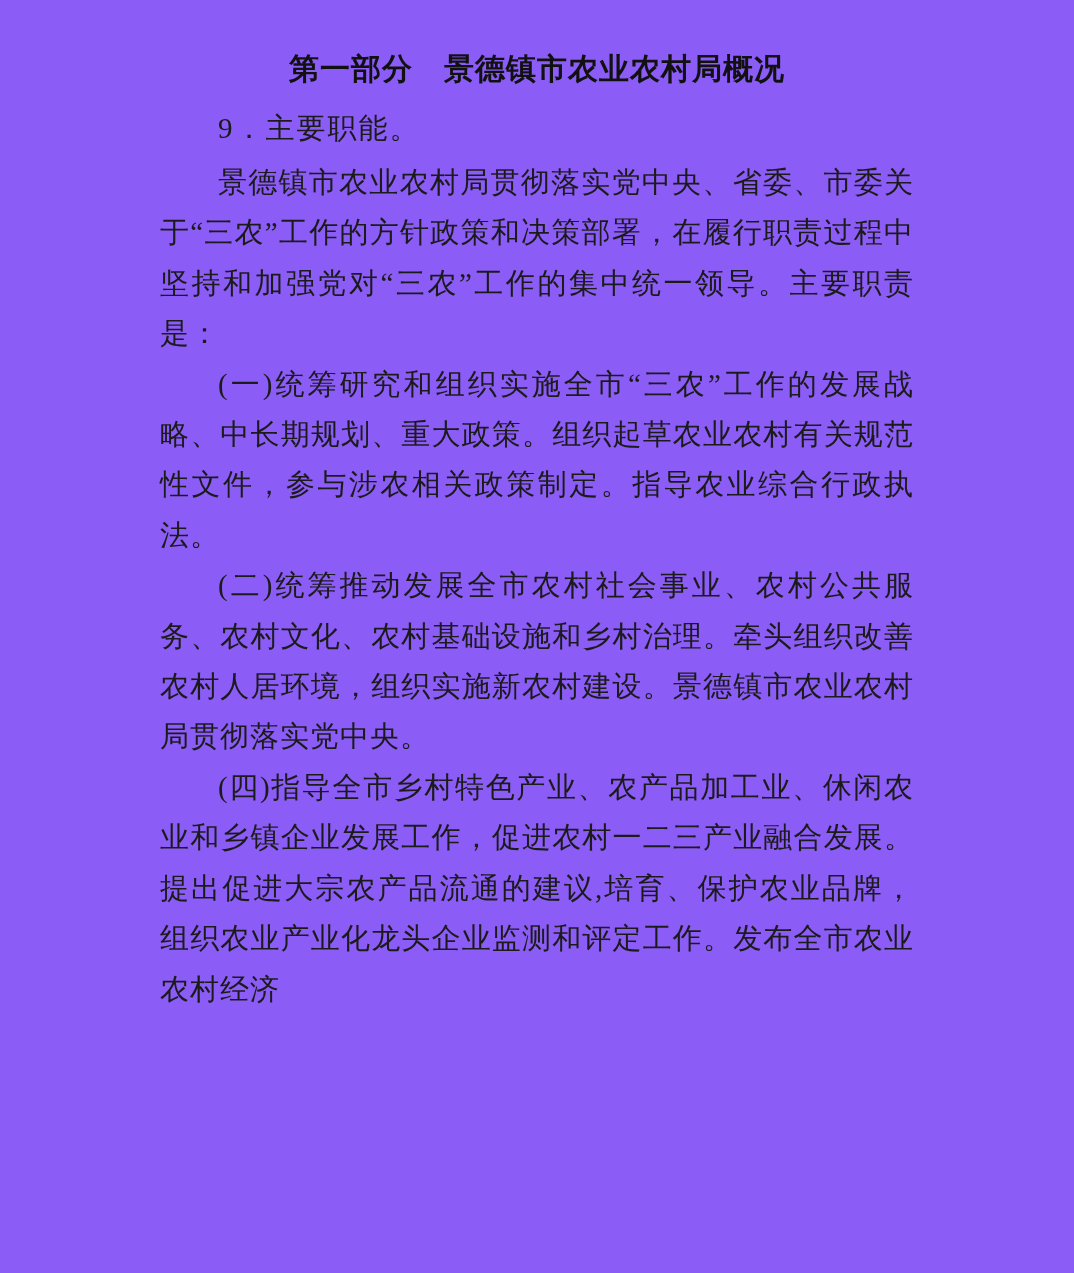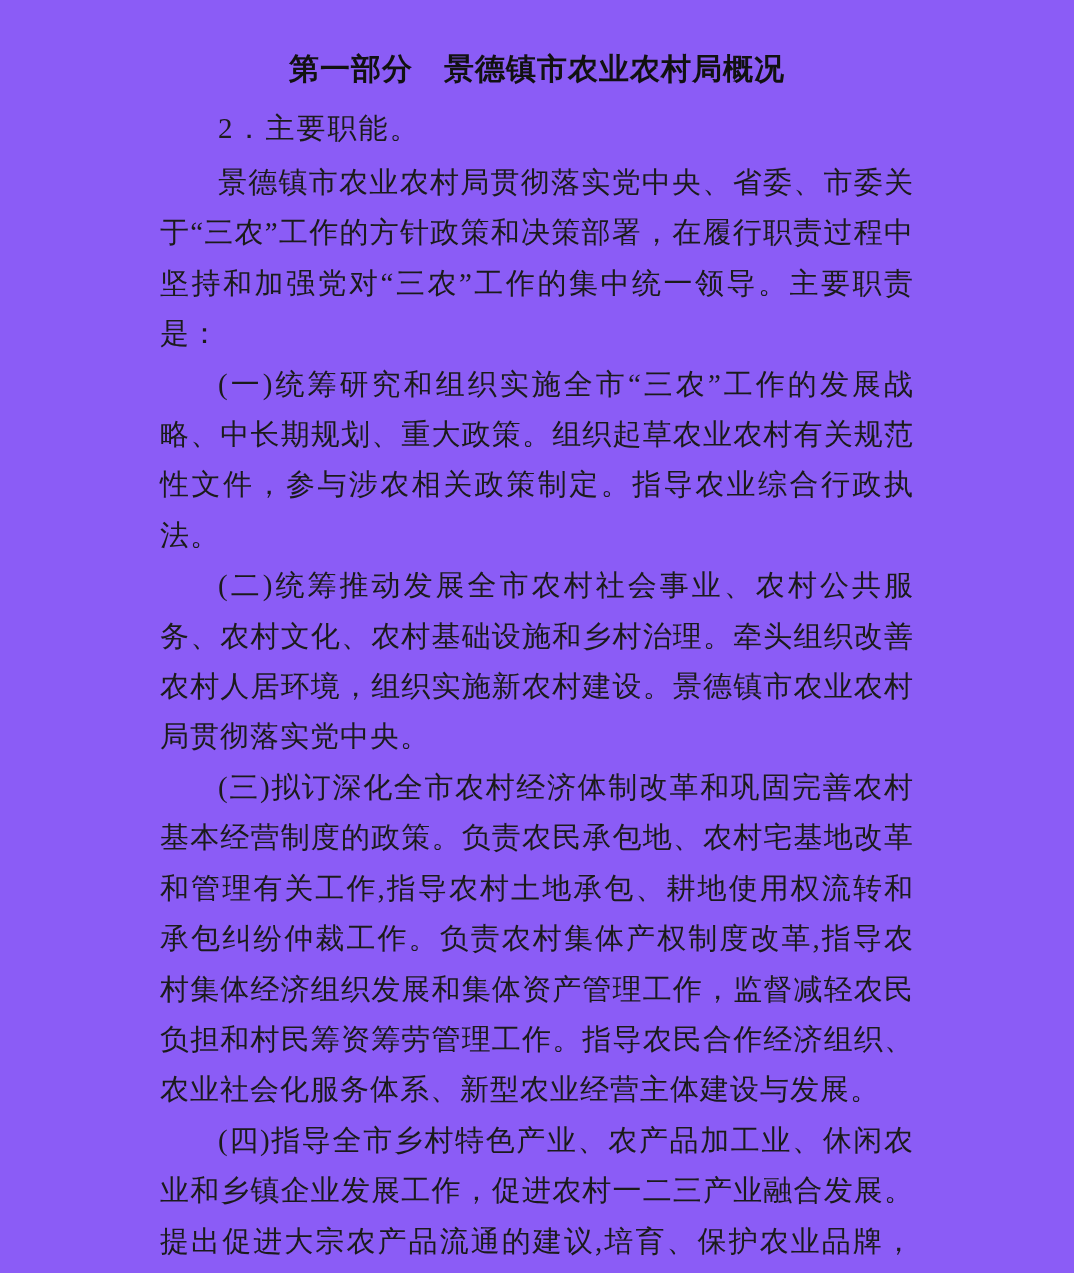--- a/index.html
+++ b/index.html
@@ -59,24 +59,23 @@
     margin-top: 9px;
   }
 </style>
 </head>
 <body>
 
 <div class="page">
   <h1 class="doc-title">第一部分　景德镇市农业农村局概况</h1>
 
 
-  <h3 class="sub-heading">2．主要职能。</h3>
+  <h3 class="sub-heading">9．主要职能。</h3>
 
   <p class="body-para first">景德镇市农业农村局贯彻落实党中央、省委、市委关于“三农”工作的方针政策和决策部署，在履行职责过程中坚持和加强党对“三农”工作的集中统一领导。主要职责是：</p>
 
   <p class="body-para">(一)统筹研究和组织实施全市“三农”工作的发展战略、中长期规划、重大政策。组织起草农业农村有关规范性文件，参与涉农相关政策制定。指导农业综合行政执法。</p>
 
   <p class="body-para">(二)统筹推动发展全市农村社会事业、农村公共服务、农村文化、农村基础设施和乡村治理。牵头组织改善农村人居环境，组织实施新农村建设。景德镇市农业农村局贯彻落实党中央。</p>
 
-  <p class="body-para">(三)拟订深化全市农村经济体制改革和巩固完善农村基本经营制度的政策。负责农民承包地、农村宅基地改革和管理有关工作,指导农村土地承包、耕地使用权流转和承包纠纷仲裁工作。负责农村集体产权制度改革,指导农村集体经济组织发展和集体资产管理工作，监督减轻农民负担和村民筹资筹劳管理工作。指导农民合作经济组织、农业社会化服务体系、新型农业经营主体建设与发展。</p>
 
   <p class="body-para">(四)指导全市乡村特色产业、农产品加工业、休闲农业和乡镇企业发展工作，促进农村一二三产业融合发展。提出促进大宗农产品流通的建议,培育、保护农业品牌，组织农业产业化龙头企业监测和评定工作。发布全市农业农村经济</p>
 </div>
 
 </body></html>

